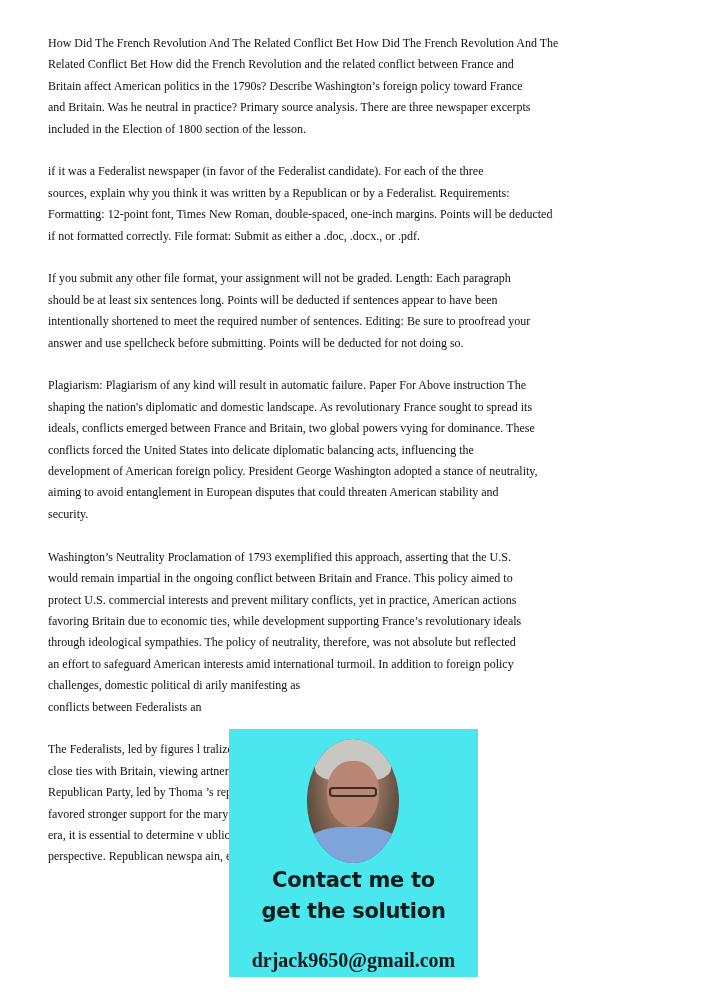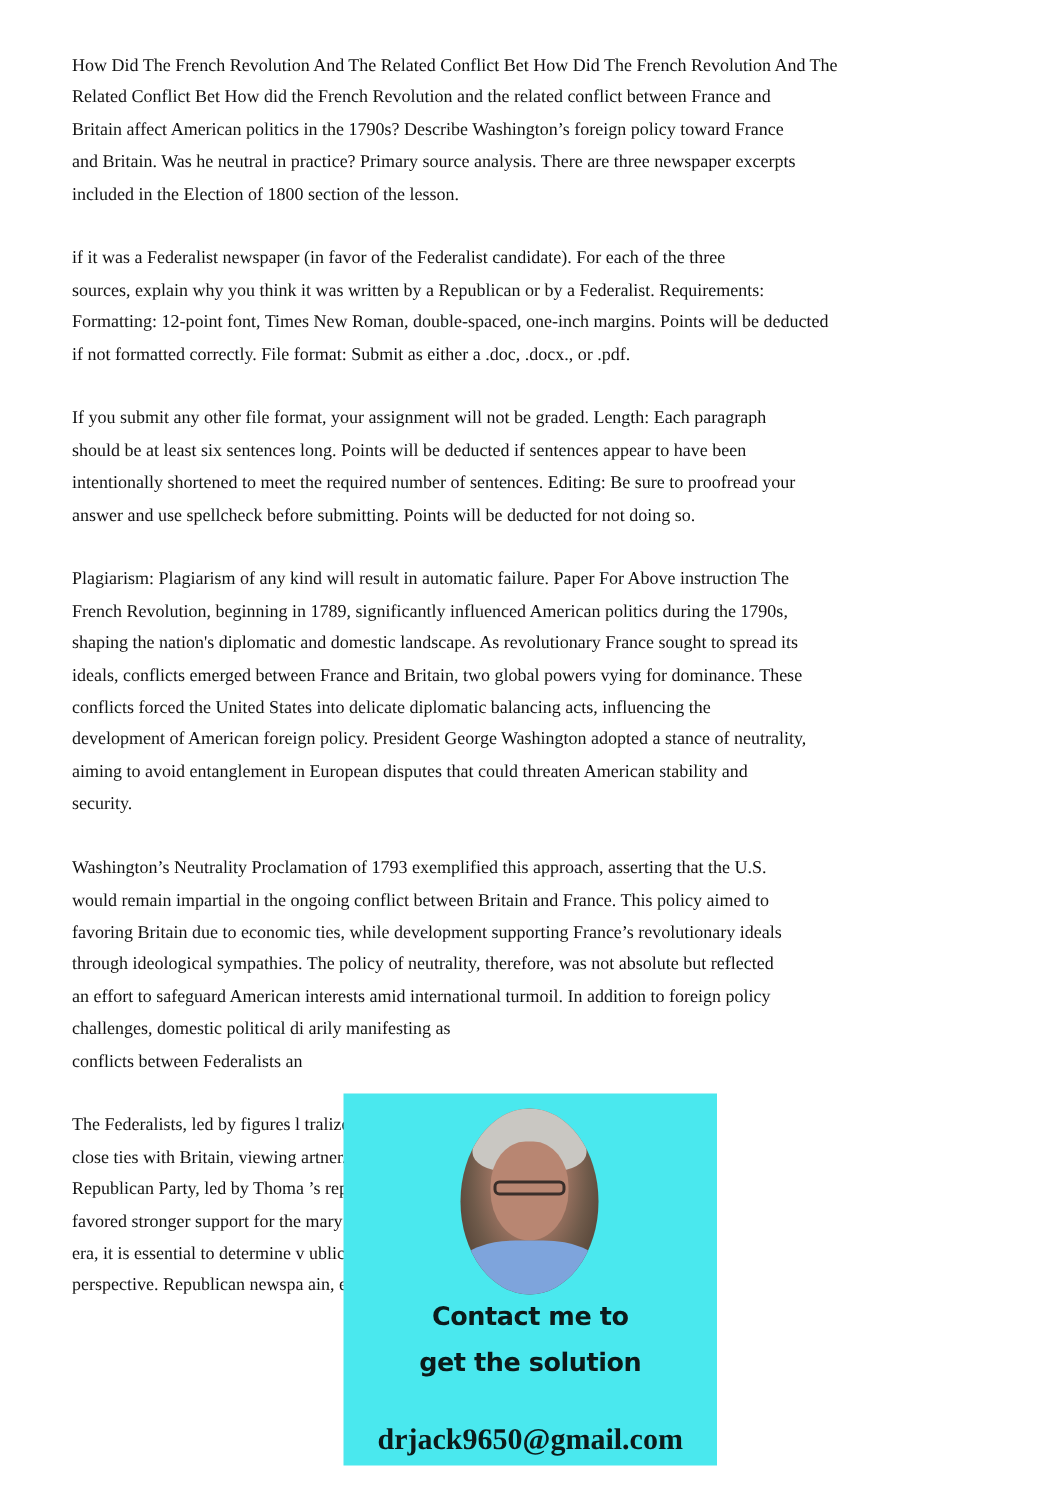--- a/index.html
+++ b/index.html
@@ -32,21 +32,21 @@
     position: absolute; left: 22px; top: 48px; width: 48px; height: 10px;
     border: 2px solid #3a2e2a; border-radius: 4px; box-sizing: border-box;
   }
   .portrait .shirt {
     position: absolute; left: 0; top: 88px; width: 92px; height: 40px;
     background: #7ea4dc; border-radius: 40% 40% 0 0;
   }
   .promo-line {
     position: absolute; left: 0; width: 249px; text-align: center;
     font-family: "DejaVu Sans", "Liberation Sans", sans-serif; font-weight: bold;
-    color: #0c1a1a; font-size: 17px; letter-spacing: -0.3px;
+    color: #0c1a1a; font-size: 21px; letter-spacing: -0.3px;
   }
   .promo-line.l1 { top: 139px; }
   .promo-line.l2 { top: 170px; }
   .promo-email {
     position: absolute; left: 0; top: 220px; width: 249px; text-align: center;
     font-family: "Liberation Serif", "DejaVu Serif", serif; font-weight: bold;
     color: #0c1a1a; font-size: 20px;
   }
 </style>
 </head>
@@ -67,31 +67,31 @@
     <span class="line">if not formatted correctly. File format: Submit as either a .doc, .docx., or .pdf.</span>
   </p>
   <p class="para">
     <span class="line">If you submit any other file format, your assignment will not be graded. Length: Each paragraph</span>
     <span class="line">should be at least six sentences long. Points will be deducted if sentences appear to have been</span>
     <span class="line">intentionally shortened to meet the required number of sentences. Editing: Be sure to proofread your</span>
     <span class="line">answer and use spellcheck before submitting. Points will be deducted for not doing so.</span>
   </p>
   <p class="para">
     <span class="line">Plagiarism: Plagiarism of any kind will result in automatic failure. Paper For Above instruction The</span>
-    <span class="line">French Revolution, beginning in 1789, significantly influenced American politics during the 1790s,</span>
     <span class="line">shaping the nation's diplomatic and domestic landscape. As revolutionary France sought to spread its</span>
     <span class="line">ideals, conflicts emerged between France and Britain, two global powers vying for dominance. These</span>
     <span class="line">conflicts forced the United States into delicate diplomatic balancing acts, influencing the</span>
     <span class="line">development of American foreign policy. President George Washington adopted a stance of neutrality,</span>
     <span class="line">aiming to avoid entanglement in European disputes that could threaten American stability and</span>
     <span class="line">security.</span>
   </p>
   <p class="para">
     <span class="line">Washington’s Neutrality Proclamation of 1793 exemplified this approach, asserting that the U.S.</span>
     <span class="line">would remain impartial in the ongoing conflict between Britain and France. This policy aimed to</span>
+    <span class="line">protect U.S. commercial interests and prevent military conflicts, yet in practice, American actions</span>
     <span class="line">favoring Britain due to economic ties, while development supporting France’s revolutionary ideals</span>
     <span class="line">through ideological sympathies. The policy of neutrality, therefore, was not absolute but reflected</span>
     <span class="line">an effort to safeguard American interests amid international turmoil. In addition to foreign policy</span>
     <span class="line">challenges, domestic political di                                                        arily manifesting as</span>
     <span class="line">conflicts between Federalists an</span>
   </p>
   <p class="para">
     <span class="line">The Federalists, led by figures l                                                         tralized government and</span>
     <span class="line">close ties with Britain, viewing                                                          artner. Conversely, the</span>
     <span class="line">Republican Party, led by Thoma                                                            ’s republican ideals and</span>

